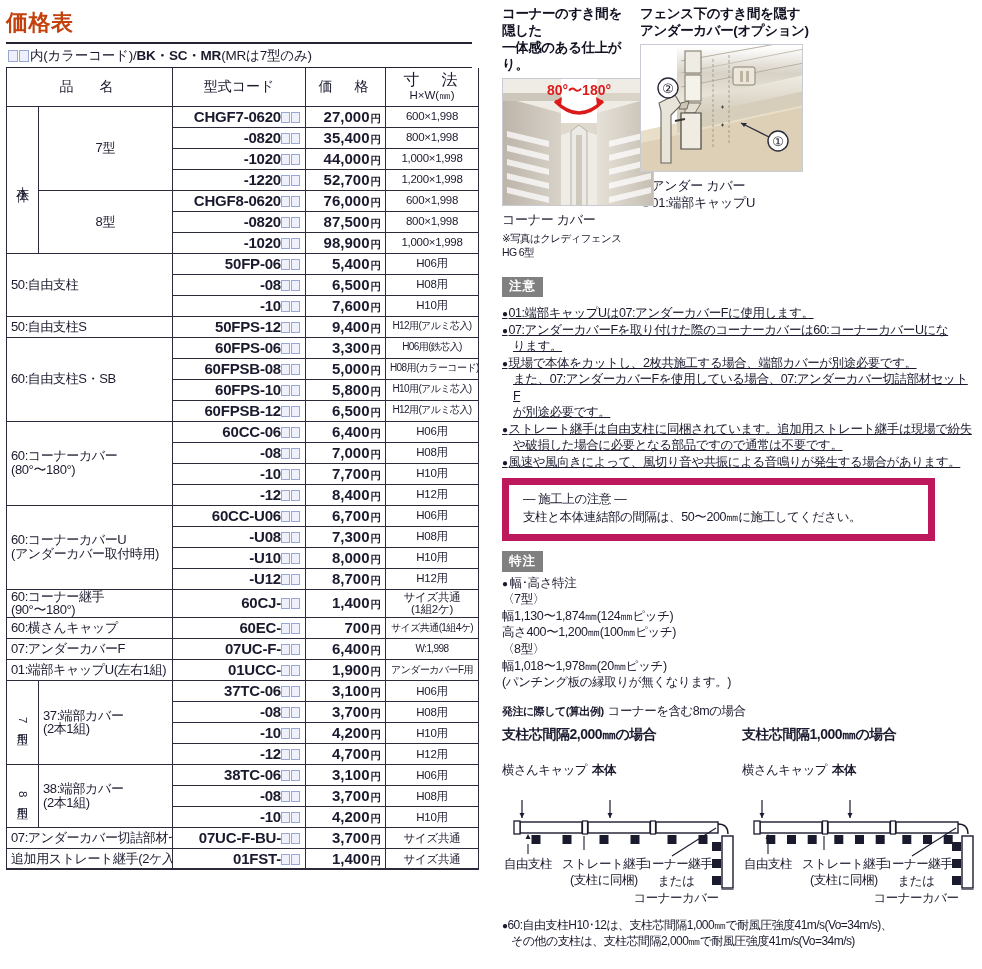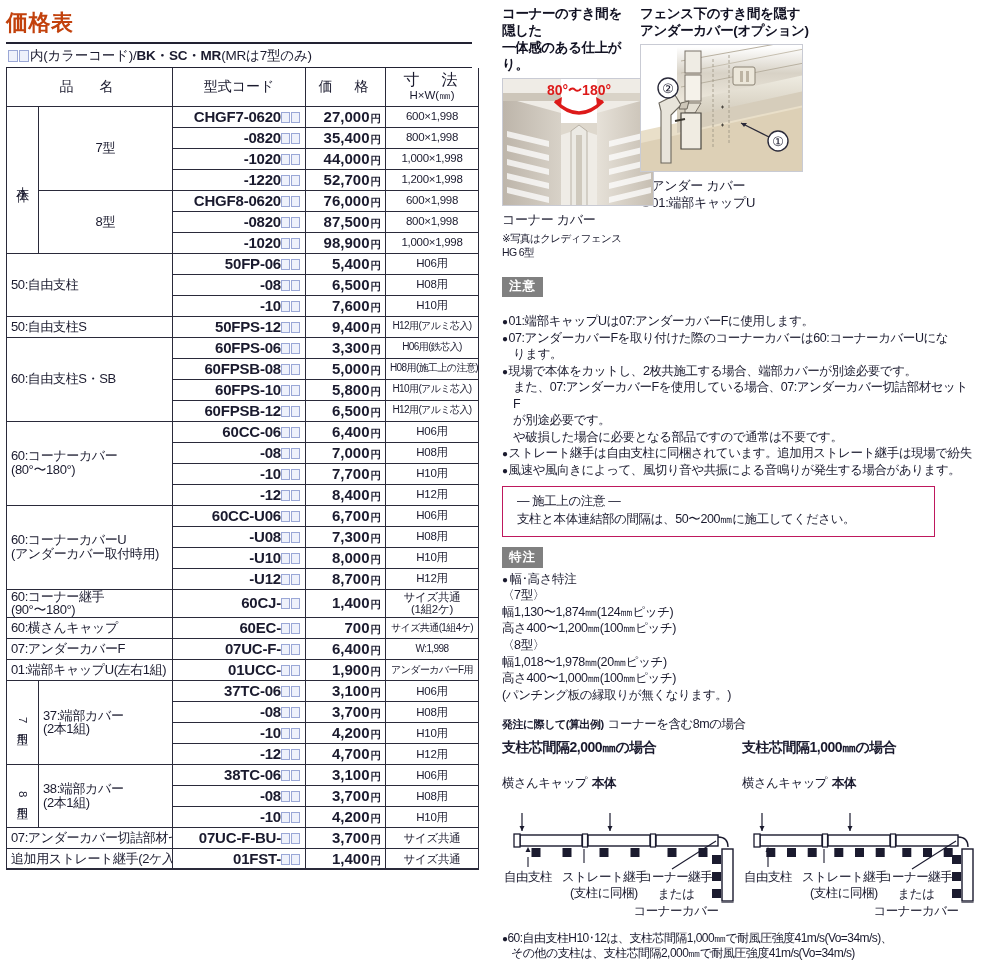--- a/index.html
+++ b/index.html
@@ -87,31 +87,31 @@
   }
   .photo-frame.wide { width:163px; }
   .ph-caption-bot { font-size:13px; margin-top:5px; letter-spacing:-0.3px; line-height:1.35;}
   .ph-note { font-size:10.5px; margin-top:4px; letter-spacing:-0.6px; }
 
   
   .badge {
     display:inline-block; background:#808080; color:#ffffff;
     font-size:12.5px; font-weight:700; padding:1.5px 7px 2px 7px; letter-spacing:1px;
   }
-  .notes { margin: 16px 0 0 10px; width:472px; }
+  .notes { margin: 8px 0 0 10px; width:472px;text-decoration:underline; }
   .note-li {
     font-size:12.5px; line-height:1.32; letter-spacing:-0.45px;
     text-indent:-11px; padding-left:11px; margin-bottom:0px;
   }
   .note-li::before { content:"\25CF"; font-size:10px; margin-right:1px; }
   .note-cont { text-indent:0; padding-left:11px; }
   .note-cont::before { content:""; margin:0; }
 
   .framed-box {
-    margin: 8px 0 0 10px; width:433px; border:1px solid #be185d;
+    margin: 8px 0 0 10px; width:433px; border:7px solid #be185d;
     padding: 6px 10px 7px 14px;
   }
   .framed-box div { font-size:12.5px; line-height:1.42; letter-spacing:-0.4px; }
 
   .spec-list { margin: 3px 0 0 10px; }
   .spec-list div { font-size:12.5px; line-height:1.33; letter-spacing:-0.4px; }
   .spec-list .bullet::before { content:"\25CF"; font-size:10px; margin-right:2px; }
 
   
   .order-head { margin: 10px 0 0 10px; }
@@ -223,21 +223,21 @@
         </tr>
         <tr>
           <td class="name-wrap" colspan="2" rowspan="4">60:自由支柱S・SB</td>
           <td class="c-code">60FPS-06<span class="cc-box sm"></span><span class="cc-box sm"></span></td>
           <td class="c-price">3,300<span class="yen">円</span></td>
           <td class="c-dim small">H06用(鉄芯入)</td>
         </tr>
         <tr>
           <td class="c-code">60FPSB-08<span class="cc-box sm"></span><span class="cc-box sm"></span></td>
           <td class="c-price">5,000<span class="yen">円</span></td>
-          <td class="c-dim small">H08用(施工上の注意)</td>
+          <td class="c-dim small">H08用(カラーコード)</td>
         </tr>
         <tr>
           <td class="c-code">60FPS-10<span class="cc-box sm"></span><span class="cc-box sm"></span></td>
           <td class="c-price">5,800<span class="yen">円</span></td>
           <td class="c-dim small">H10用(アルミ芯入)</td>
         </tr>
         <tr>
           <td class="c-code">60FPSB-12<span class="cc-box sm"></span><span class="cc-box sm"></span></td>
           <td class="c-price">6,500<span class="yen">円</span></td>
           <td class="c-dim small">H12用(アルミ芯入)</td>
@@ -480,42 +480,41 @@
   <div style="margin:16px 0 0 10px;">
     <span class="badge">注意</span>
   </div>
   <div class="notes" id="caution-list">
       <div class="note-li">01:端部キャップUは07:アンダーカバーFに使用します。</div>
       <div class="note-li">07:アンダーカバーFを取り付けた際のコーナーカバーは60:コーナーカバーUにな</div>
       <div class="note-li note-cont">ります。</div>
       <div class="note-li">現場で本体をカットし、2枚共施工する場合、端部カバーが別途必要です。</div>
       <div class="note-li note-cont">また、07:アンダーカバーFを使用している場合、07:アンダーカバー切詰部材セットF</div>
       <div class="note-li note-cont">が別途必要です。</div>
+      <div class="note-li">ストレート継手は自由支柱に同梱されています。追加用ストレート継手は現場で紛失</div>
       <div class="note-li note-cont">や破損した場合に必要となる部品ですので通常は不要です。</div>
-      <div class="note-li">ストレート継手は自由支柱に同梱されています。追加用ストレート継手は現場で紛失</div>
       <div class="note-li">風速や風向きによって、風切り音や共振による音鳴りが発生する場合があります。</div>
     </div>
 
   <div class="framed-box">
     <div>— 施工上の注意 —</div>
     <div>支柱と本体連結部の間隔は、50〜200㎜に施工してください。</div>
   </div>
 
   <div style="margin:10px 0 0 10px;">
     <span class="badge">特注</span>
   </div>
   <div class="spec-list">
     <div class="bullet">幅･高さ特注</div>
     <div id="spec-lines">
         <div>〈7型〉</div>
         <div>幅1,130〜1,874㎜(124㎜ピッチ)</div>
         <div>高さ400〜1,200㎜(100㎜ピッチ)</div>
         <div>〈8型〉</div>
         <div>幅1,018〜1,978㎜(20㎜ピッチ)</div>
-        <div>高さ400〜1,000㎜(100㎜ピッチ)</div>
         <div>(パンチング板の縁取りが無くなります。)</div>
       </div>
   </div>
 
   <div class="order-head">
     <span class="oh-main">発注に際して(算出例)</span><span class="oh-sub">コーナーを含む8mの場合</span>
   </div>
 
   <div class="diagram-row" id="diagram-row">
       <div class="diagram">

